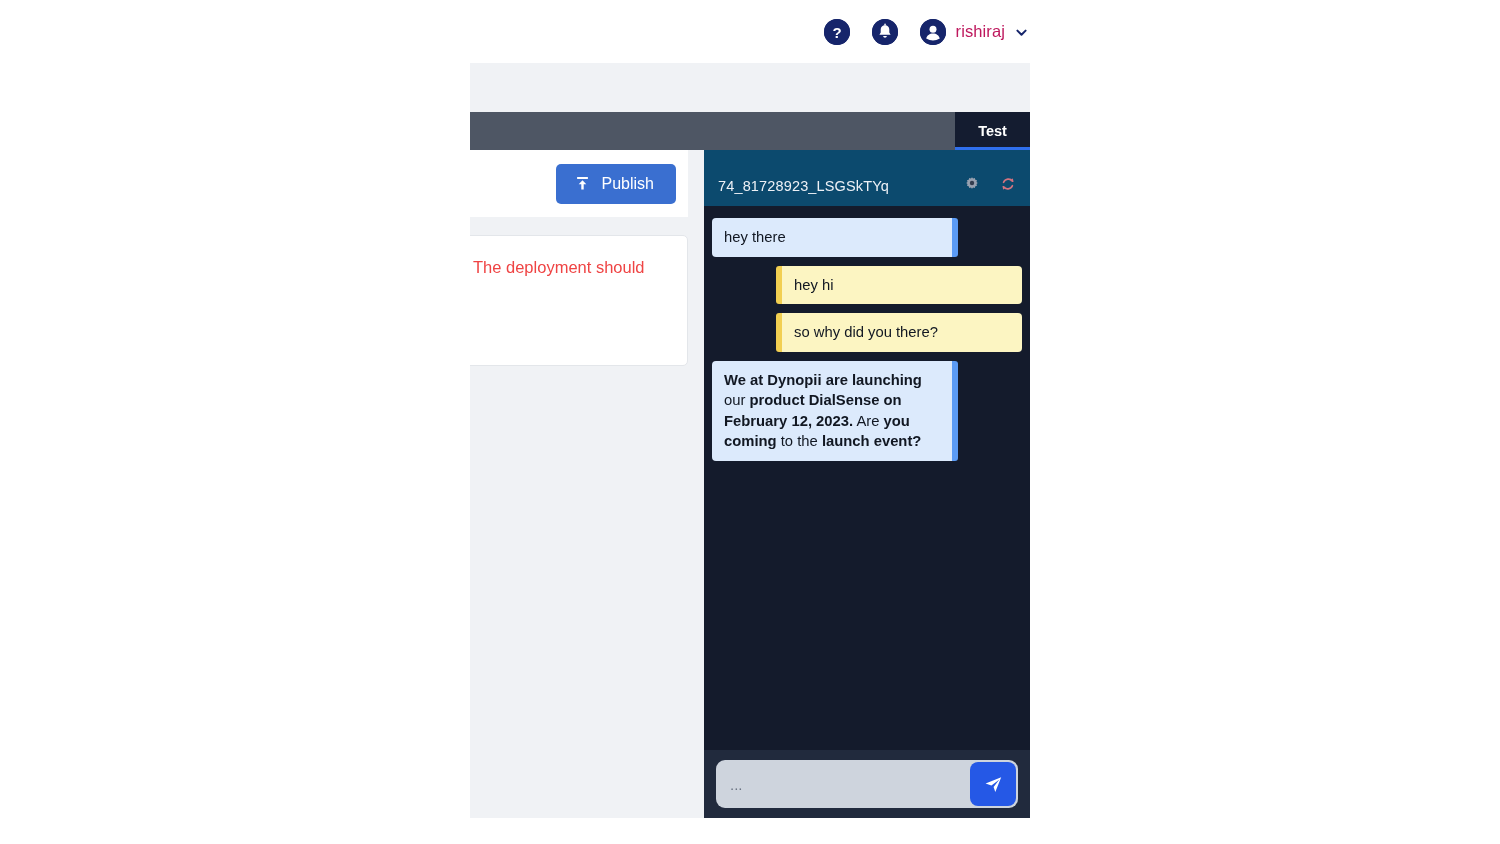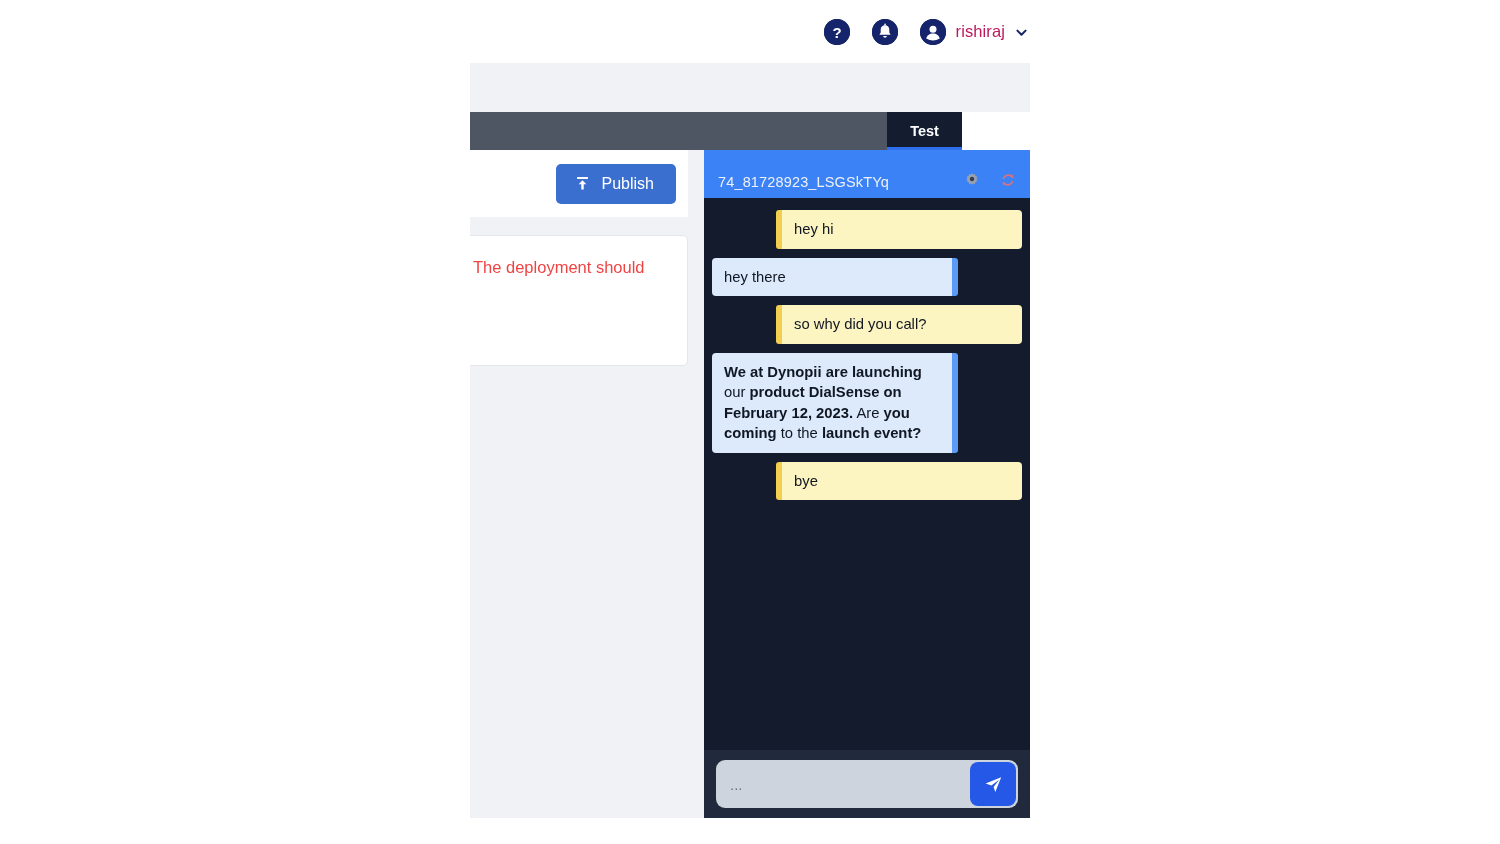--- a/index.html
+++ b/index.html
@@ -81,21 +81,21 @@
     left: 0; top: 0;
     width: 560px;
     height: 49px;
     background: #f0f2f5;
   }
 
   
   .tab-bar {
     position: absolute;
     left: 0; top: 49px;
-    width: 492px;
+    width: 560px;
     height: 38px;
     background: #4e5664;
     display: flex;
     align-items: stretch;
     justify-content: flex-end;
   }
   .tab {
     position: relative;
     min-width: 75px;
     padding: 0 18px;
@@ -188,22 +188,22 @@
     width: 326px;
     height: 668px;
     background: #141b2c;
     display: flex;
     flex-direction: column;
     flex: 0 0 auto;
     position: relative;
   }
 
   .chat-header {
-    height: 48px;
-    background: #3b82f6;
+    height: 56px;
+    background: #0c4a6e;
     display: flex;
     align-items: center;
     padding: 15px 14px 0 14px;
     flex: 0 0 auto;
   }
   .chat-session-id {
     color: #eef1f6;
     font-size: 14.5px;
     letter-spacing: .15px;
     flex: 1 1 auto;
@@ -395,34 +395,31 @@
                 <path d="M12.6 5.2 A5.2 5.2 0 0 0 3.6 6.3" stroke="#d4737f" stroke-width="1.7" fill="none" stroke-linecap="round"></path>
                 <path d="M3.4 10.8 A5.2 5.2 0 0 0 12.4 9.7" stroke="#d4737f" stroke-width="1.7" fill="none" stroke-linecap="round"></path>
                 <path d="M12.9 2.3 L13.3 5.6 L10.1 5.1 Z" fill="#d4737f"></path>
                 <path d="M3.1 13.7 L2.7 10.4 L5.9 10.9 Z" fill="#d4737f"></path>
               </svg>
             </span>
           </div>
         </div>
 
         <div class="chat-messages">
-            <div class="msg-row right">
-              <div class="bubble bot">hey hi</div>
-            </div>
             <div class="msg-row left">
               <div class="bubble user">hey there</div>
             </div>
             <div class="msg-row right">
-              <div class="bubble bot">so why did you call?</div>
+              <div class="bubble bot">hey hi</div>
+            </div>
+            <div class="msg-row right">
+              <div class="bubble bot">so why did you there?</div>
             </div>
             <div class="msg-row left">
               <div class="bubble user"><b>We at Dynopii are launching</b> our <b>product DialSense on February 12, 2023.</b> Are <b>you coming</b> to the <b>launch event?</b></div>
-            </div>
-            <div class="msg-row right">
-              <div class="bubble bot">bye</div>
             </div>
           </div>
 
         <div class="chat-input-area">
           <div class="chat-input-wrap">
             <input class="chat-input" type="text" placeholder="..." style="">
             <button class="send-btn">
               <span>
                 <svg width="21" height="21" viewBox="0 0 21 21">
                   <path d="M18.2 3.3 L2.6 9.6 L8.4 11.5 L16.4 5.6 L10.6 12.9 L12.3 18.1 Z" fill="#ffffff"></path>

